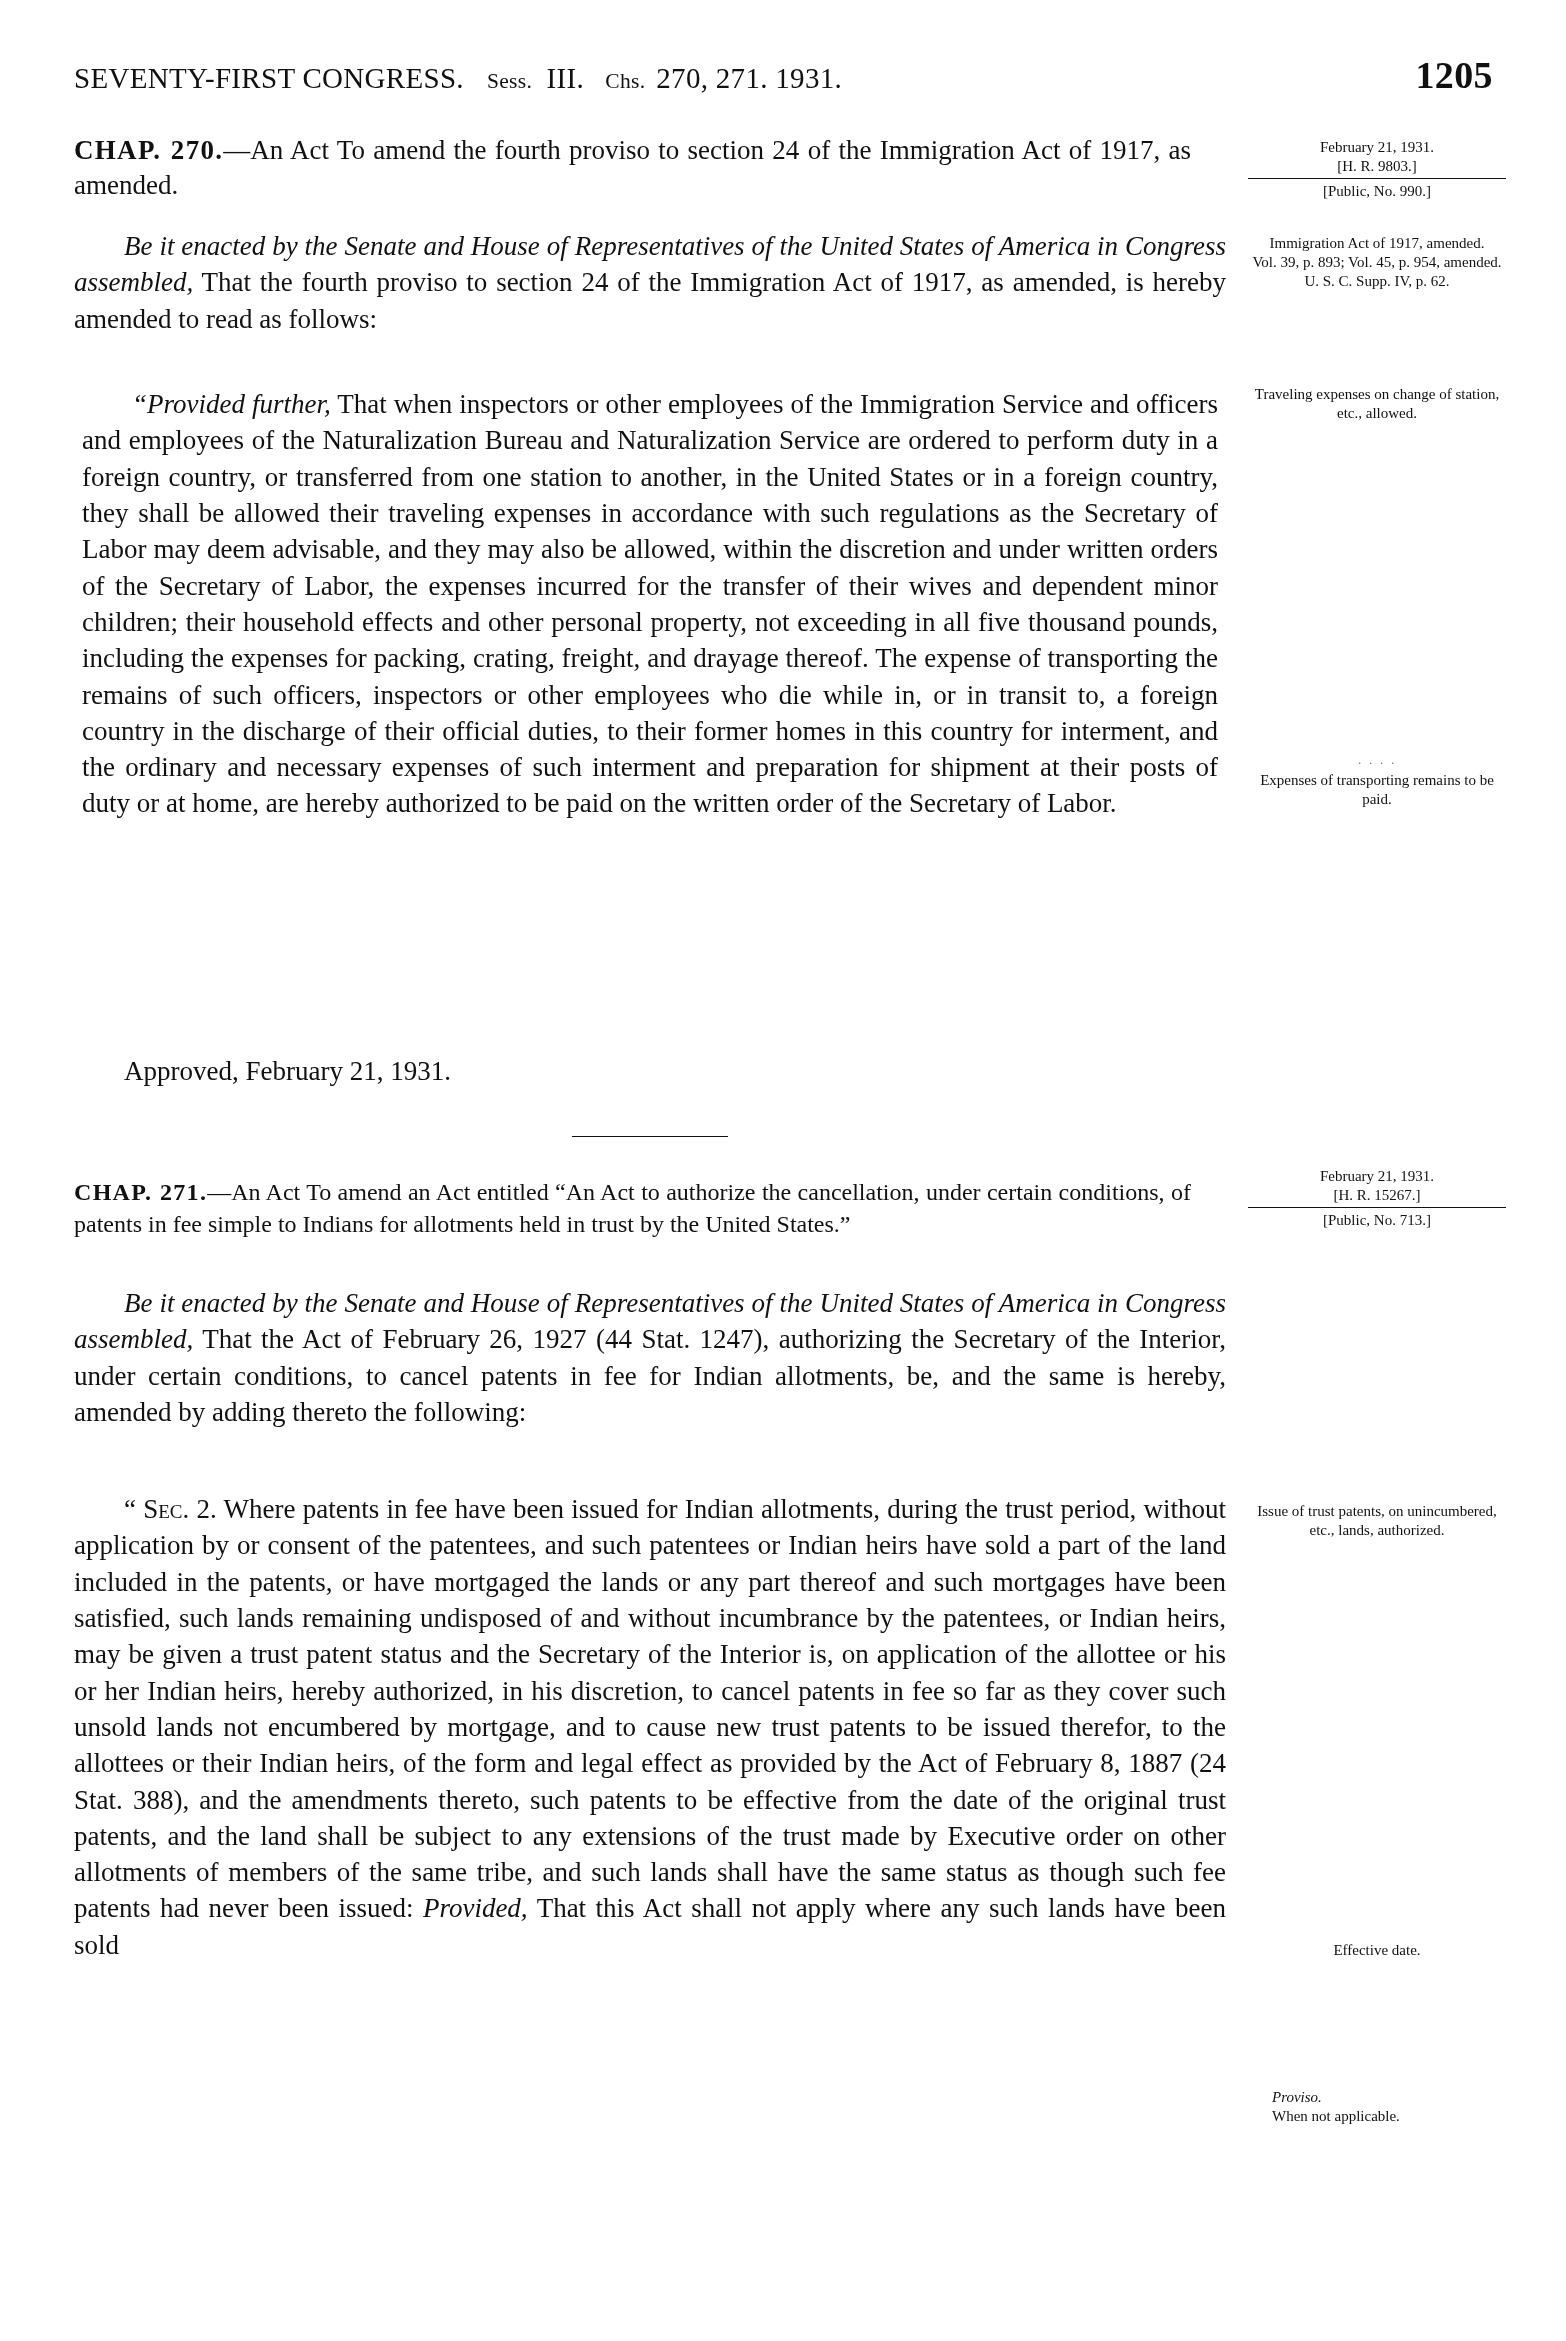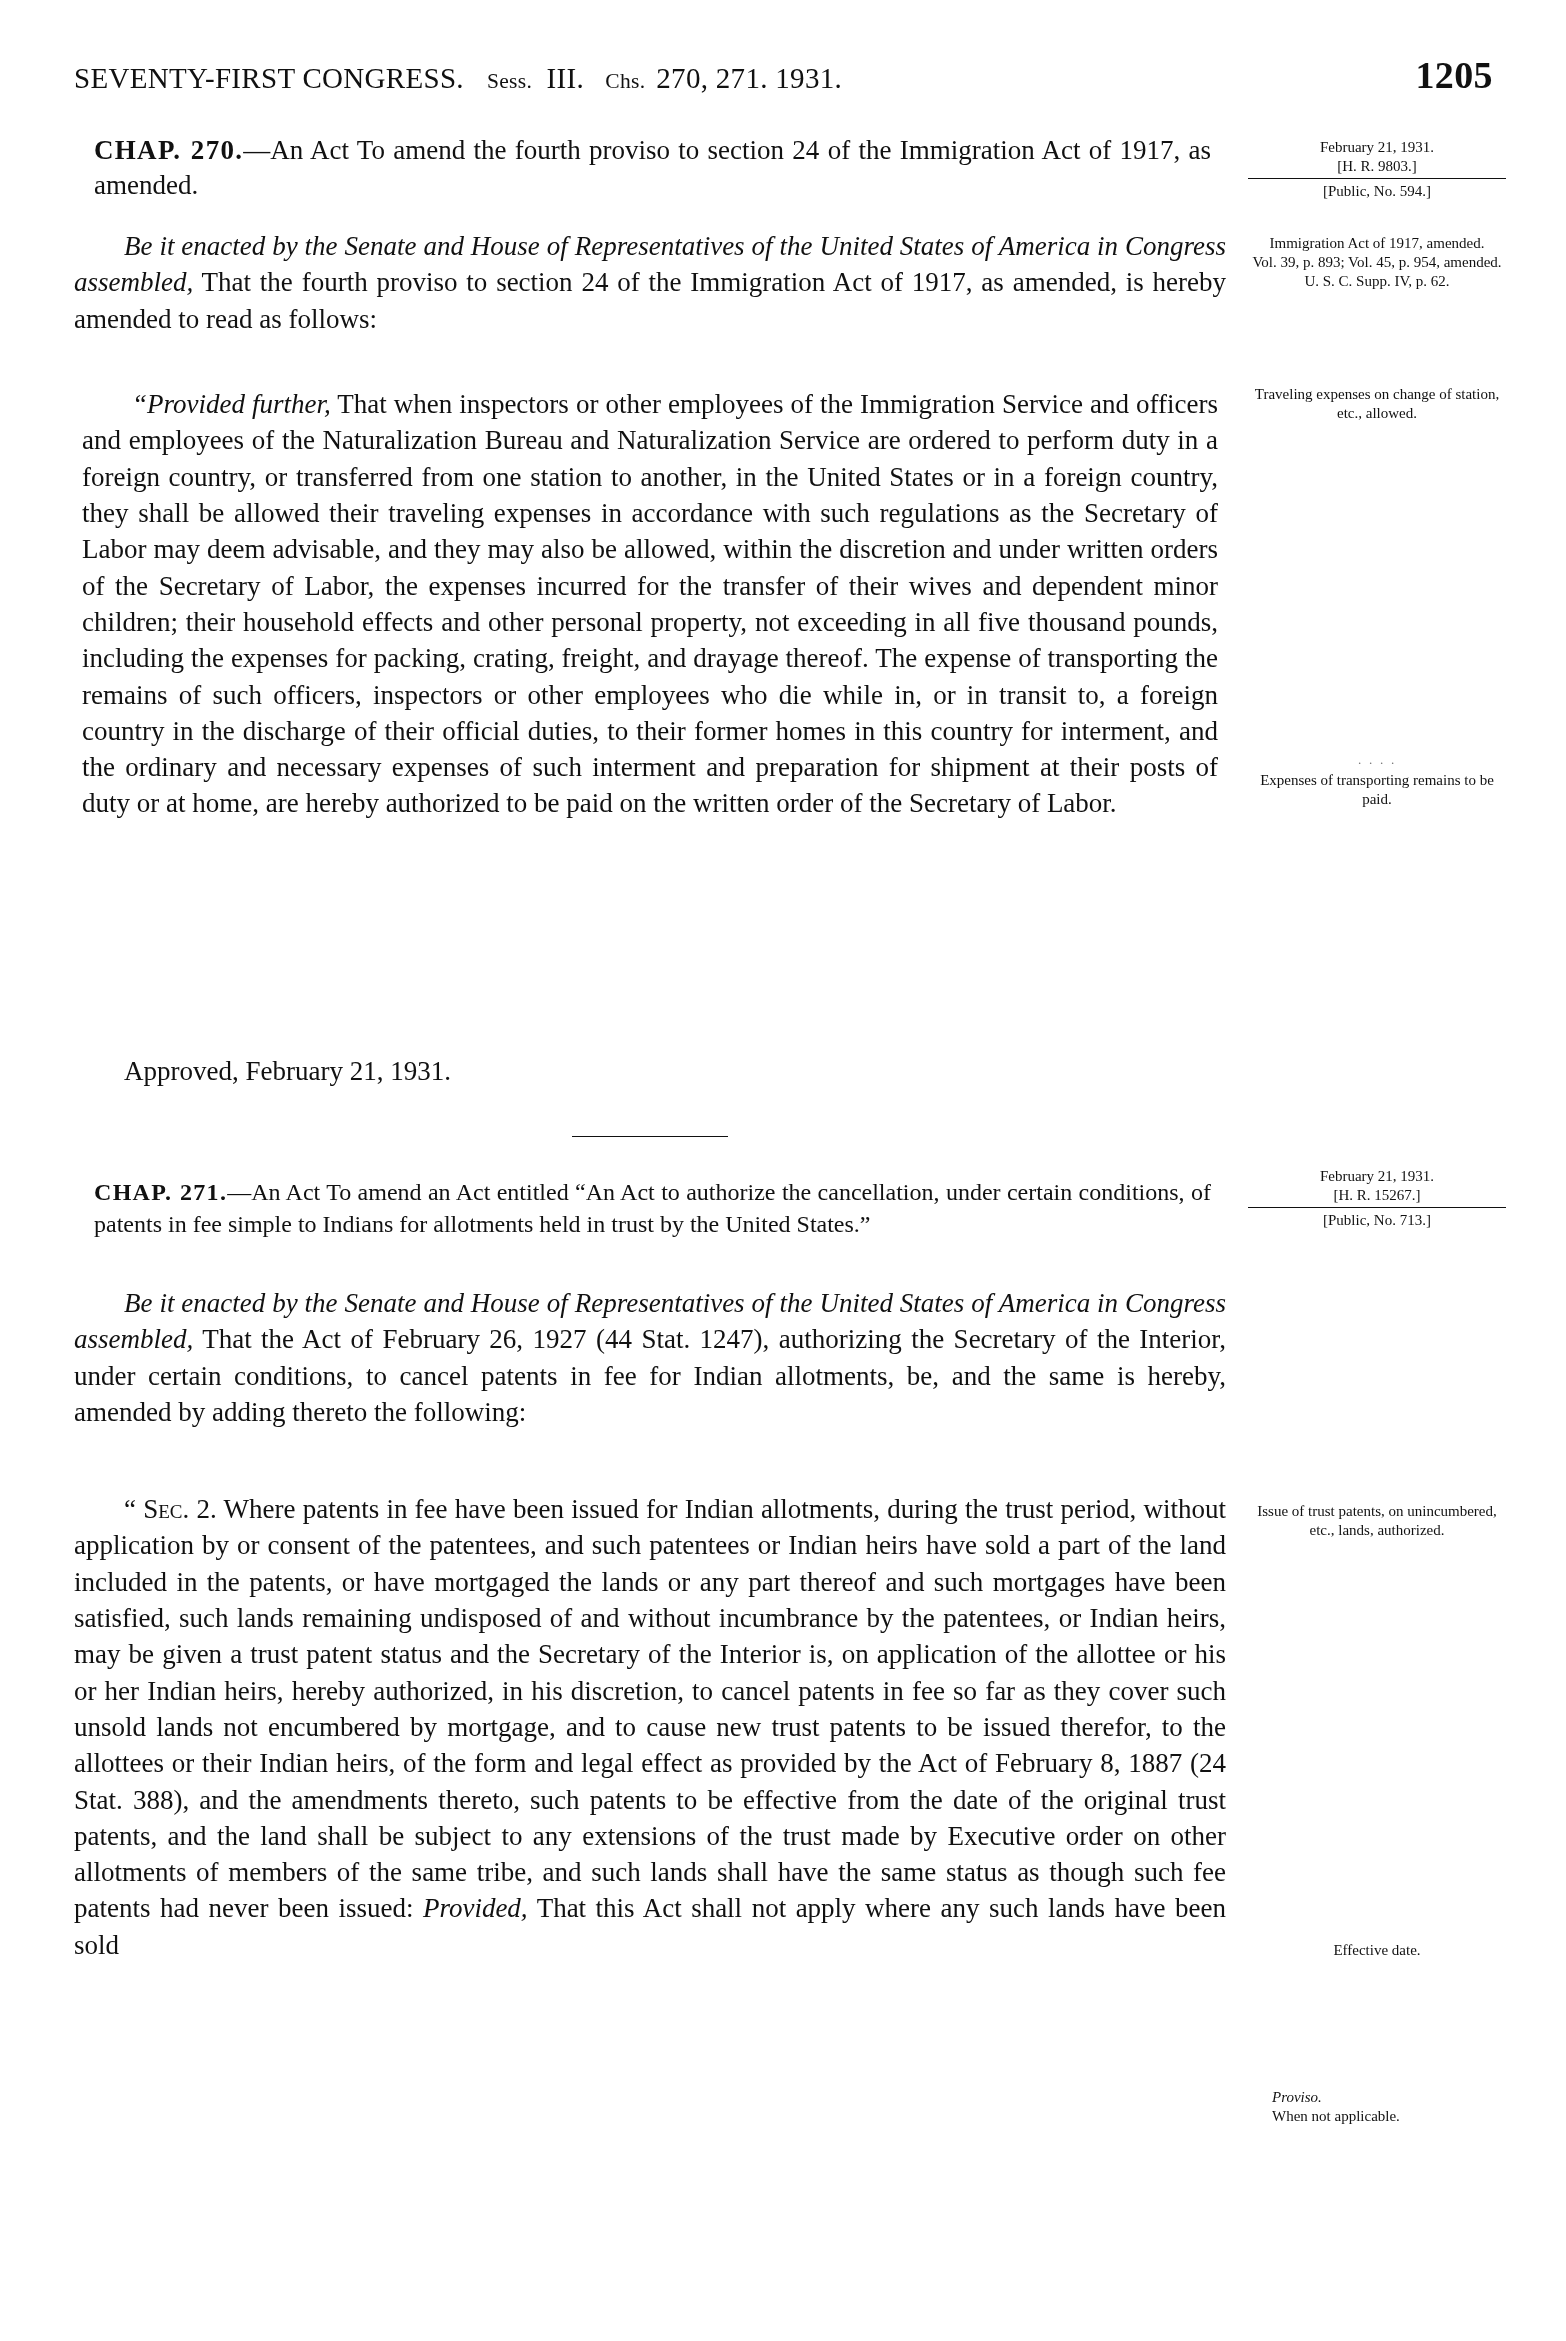--- a/index.html
+++ b/index.html
@@ -55,21 +55,20 @@
     font-size: 27px;
     line-height: 1.345;
     text-align: justify;
     text-justify: inter-word;
   }
 
   .chap-head {
     font-size: 27px;
     line-height: 1.3;
     text-align: justify;
-    margin-left: 20px;
   }
   .chap-head .chapname {
     font-weight: bold;
     letter-spacing: 1.3px;
   }
   .indent {
     text-indent: 50px;
   }
   .ital {
     font-style: italic;
@@ -122,21 +121,21 @@
   </div>
 
   <div class="body-col chap-head" style="top:133px; width:1117px;">
     <span class="chapname">CHAP.  270.</span><span>—An Act To amend the fourth proviso to section 24 of the Immigration Act of 1917, as amended.</span>
   </div>
 
   <div class="sidenote c" style="top:138px; left:1248px;">
     <div>February 21, 1931.</div>
     <div>[H. R. 9803.]</div>
     <hr class="rule">
-    <div>[Public, No. 594.]</div>
+    <div>[Public, No. 990.]</div>
   </div>
 
   <div class="body-col" style="top:228px;">
     <p class="indent" style="margin:0;">
       <span class="ital">Be it enacted by the Senate and House of Representatives of the United States of America in Congress assembled,</span><span> That the fourth proviso to section 24 of the Immigration Act of 1917, as amended, is hereby amended to read as follows:</span>
     </p>
   </div>
 
   <div class="sidenote c" style="top:234px; left:1248px;">
     <div>Immigration Act of 1917, amended.</div>

